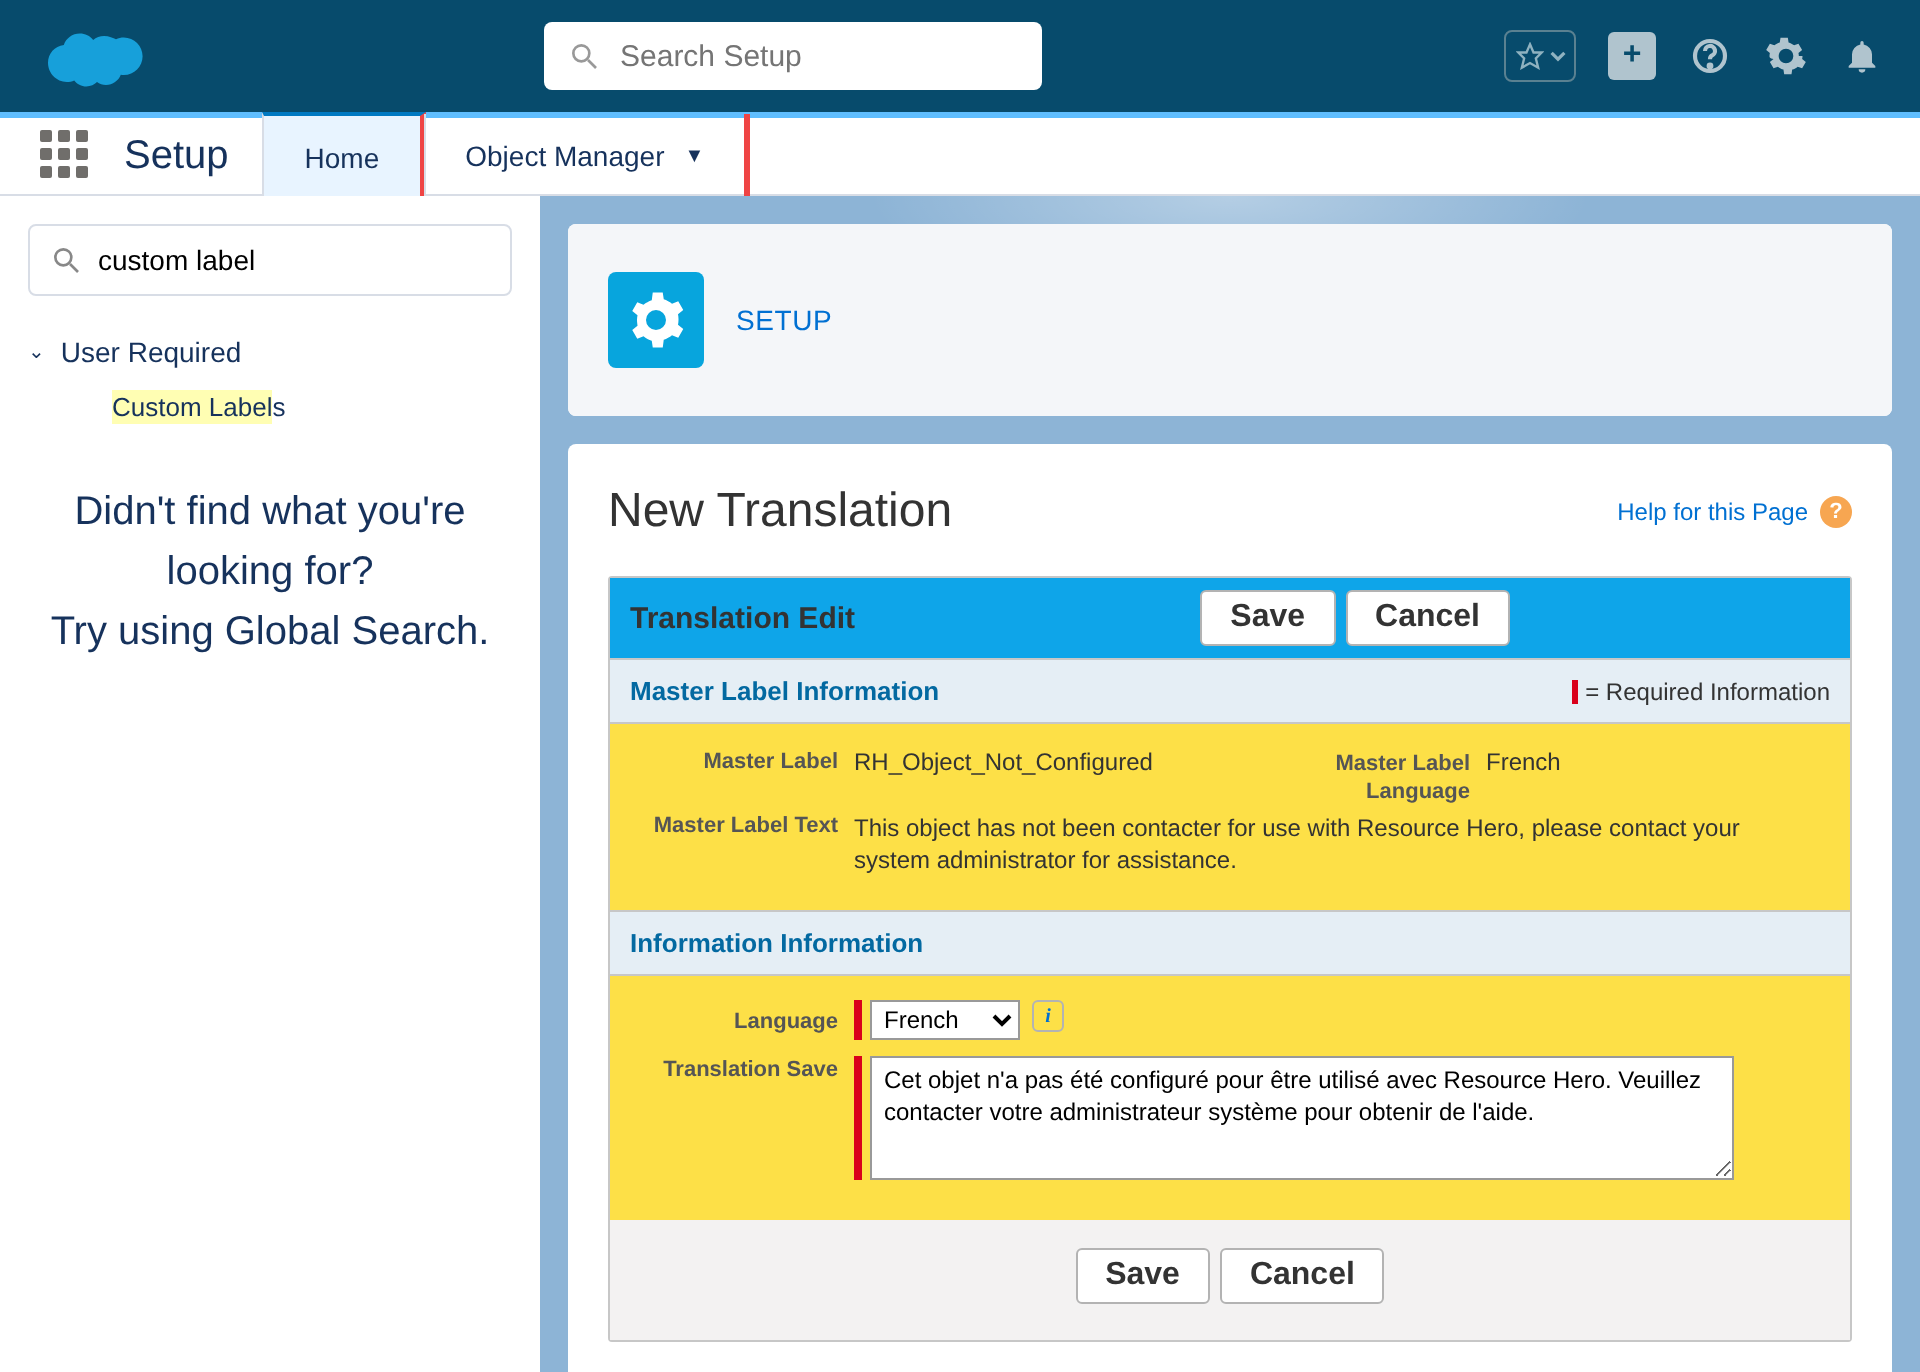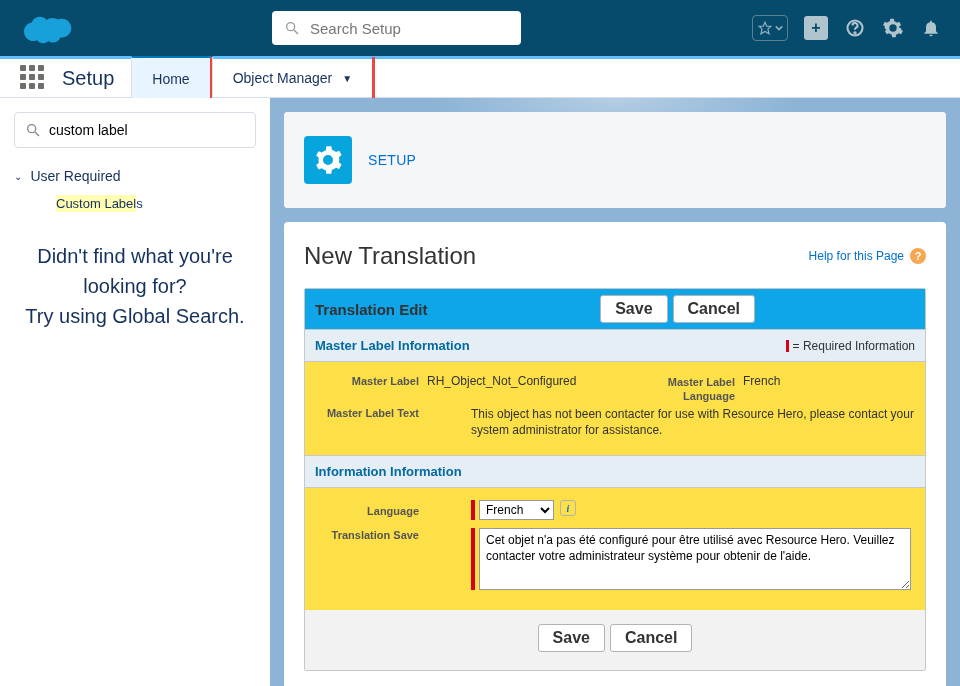--- a/index.html
+++ b/index.html
@@ -59,21 +59,21 @@
   .block-header-title { font-size:15px; font-weight:bold; color:#333; }
   .btn { background:#fff; border:1px solid #b3b3b3; border-radius:3px; padding:4px 14px; font-size:16px; cursor:pointer; color:#333; font-weight:bold; }
   .btn-group { display:flex; gap:5px; margin-left:auto; position:relative; left:-160px; }
   
   .section-bar { background:#e5eef5; padding:8px 10px; border-top:1px solid #c7c7c7; border-bottom:1px solid #c7c7c7; display:flex; align-items:center; }
   .section-bar-title { font-size:13px; font-weight:bold; color:#0369a1; }
   .req-marker { width:3px; height:12px; background:#d9001b; display:inline-block; margin-right:4px; vertical-align:middle; }
   .req-info { margin-left:auto; font-size:12px; color:#333; }
   
   .field-section { background:#fde047; padding:10px 10px; }
-  .field-row { display:flex; margin-bottom:6px; align-items:flex-start;gap:44px; }
+  .field-row { display:flex; margin-bottom:6px; align-items:flex-start; }
   .field-label { width:112px; text-align:right; font-size:11px; color:#555; font-weight:bold; padding-right:8px; padding-top:3px; }
   .field-label-wide { width:128px; }
   .field-cell { flex:1; font-size:12px; color:#333; padding-top:2px; display:flex; align-items:flex-start; }
   .link-black { color:#0070d2; cursor:pointer; font-size:12px; color:#333; }
   .two-col { display:flex; }
   .two-col .half { flex:1; display:flex; }
   
   .req-field-mark { width:4px; background:#d9001b; align-self:stretch; margin-right:4px; }
   select.sf-select { font-size:12px; padding:1px 2px; border:1px solid #999; background:#fff; }
   .info-bubble { display:inline-flex; width:16px; height:16px; border:1px solid #b3b3b3; border-radius:3px; align-items:center; justify-content:center; color:#0070d2; font-size:10px; font-weight:bold; font-style:italic; margin-left:6px; font-family: Georgia, serif; }

